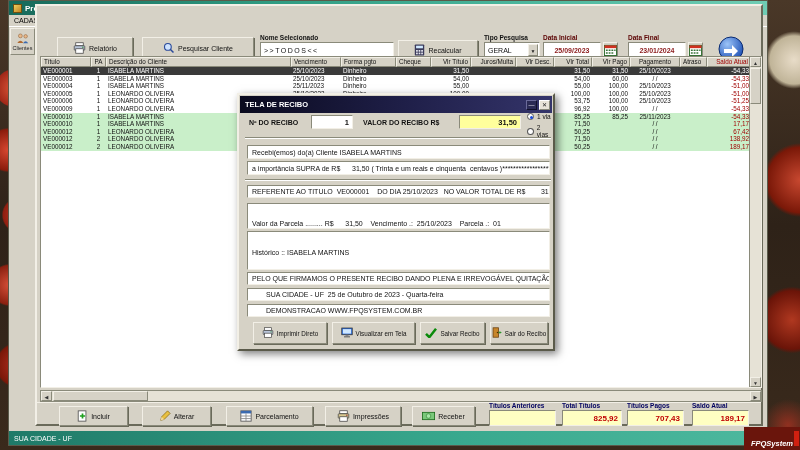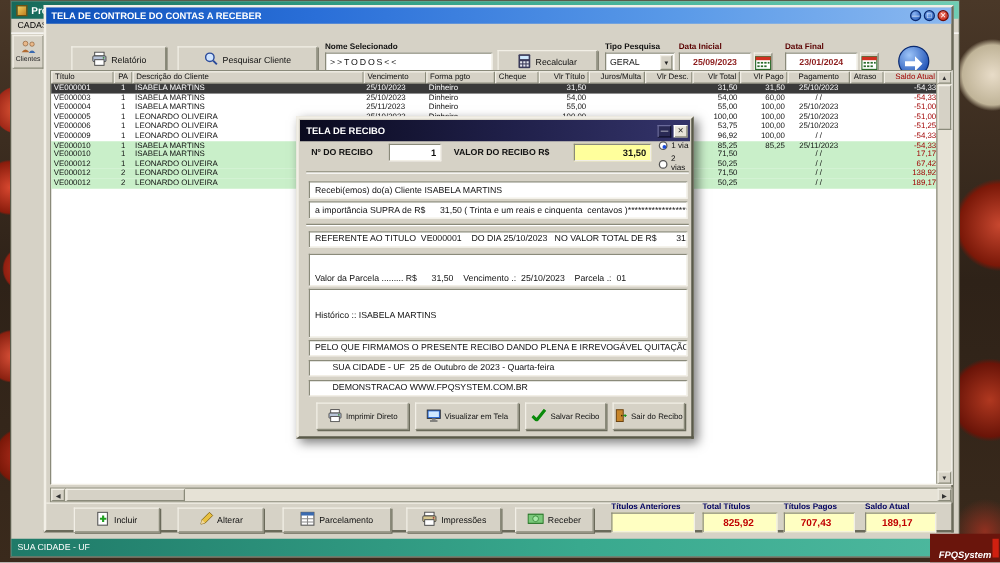--- a/index.html
+++ b/index.html
@@ -91,21 +91,21 @@
     border:1px solid #8a8a7a; }
   .scroll-btn { position:absolute; width:11px; height:10px; background:#d6d2c6; border:1px solid;
     border-color:#f2efe6 #8a8a7a #8a8a7a #f2efe6; font-size:5px; text-align:center; line-height:10px; color:#333; }
   .thumb { position:absolute; background:#d6d2c6; border:1px solid; border-color:#f2efe6 #8a8a7a #8a8a7a #f2efe6; }
 
   
   .mw-bottom { position:absolute; left:0; right:0; top:396px; height:26px; border-top:1px solid #f2efe6; }
   .sum-label { position:absolute; top:-1px; font-size:6.5px; font-weight:bold; color:#000060; white-space:nowrap; }
   .sum-box { position:absolute; top:7px; height:16px; background:#ffffc2; border:1px solid;
     border-color:#8a8a7a #f2efe6 #f2efe6 #8a8a7a; font-size:8px; font-weight:bold; color:#c00000;
-    display:flex; align-items:center; justify-content:flex-end; padding-right:18px; }
+    display:flex; align-items:center; justify-content:flex-end; padding-right:3px; }
 
   
   .dialog { position:absolute; left:237px; top:93px; width:318px; height:258px; background:#d6d2c6;
     border:2px solid; border-color:#f2efe6 #5a5a4a #5a5a4a #f2efe6; box-shadow:3px 3px 8px rgba(0,0,0,.5); z-index:30; }
   .dlg-titlebar { position:absolute; left:1px; top:1px; right:1px; height:17px;
     background:linear-gradient(90deg,#0a0a1e,#20204a 55%,#34346a); display:flex; align-items:center; padding:0 2px 0 5px; }
   .dlg-title { flex:1; color:#fff; font-size:7.5px; font-weight:bold; }
   .dlg-btn { width:11px; height:10px; margin-left:2px; font-size:6px; line-height:9px; text-align:center; }
   .dlg-btn.dark { background:#2a2a55; color:#fff; border:1px solid; border-color:#6a6a9a #10102a #10102a #6a6a9a; }
   .dlg-btn.light { background:#e8e4d8; color:#222; border:1px solid; border-color:#fff #8a8a7a #8a8a7a #fff; }
@@ -163,26 +163,20 @@
       <span>SUA CIDADE - UF</span>
     </div>
   </div>
 
   <div class="brand-logo">
     <span>FPQSystem</span>
     <i class="brand-sq"></i>
   </div>
 
   <div class="main-window">
-    <div class="mw-titlebar">
-      <span class="mw-title">TELA DE CONTROLE DO CONTAS A RECEBER</span>
-      <span class="wbtn blue">—</span>
-      <span class="wbtn blue">□</span>
-      <span class="wbtn red">✕</span>
-    </div>
 
     <div class="mw-toolbar">
       <div class="bevel-btn" style="left:20px;top:18px;width:76px;height:22px;">
         <span><svg width="13" height="12" viewBox="0 0 16 16">
               <rect x="3" y="1" width="10" height="4" fill="#fff" stroke="#444"></rect>
               <rect x="1" y="5" width="14" height="6" rx="1" fill="#b8c4d8" stroke="#444"></rect>
               <rect x="3" y="9" width="10" height="6" fill="#fff" stroke="#444"></rect>
               <circle cx="12.5" cy="7" r="1" fill="#3a8a3a"></circle>
             </svg></span>
         <span>Relatório</span>

